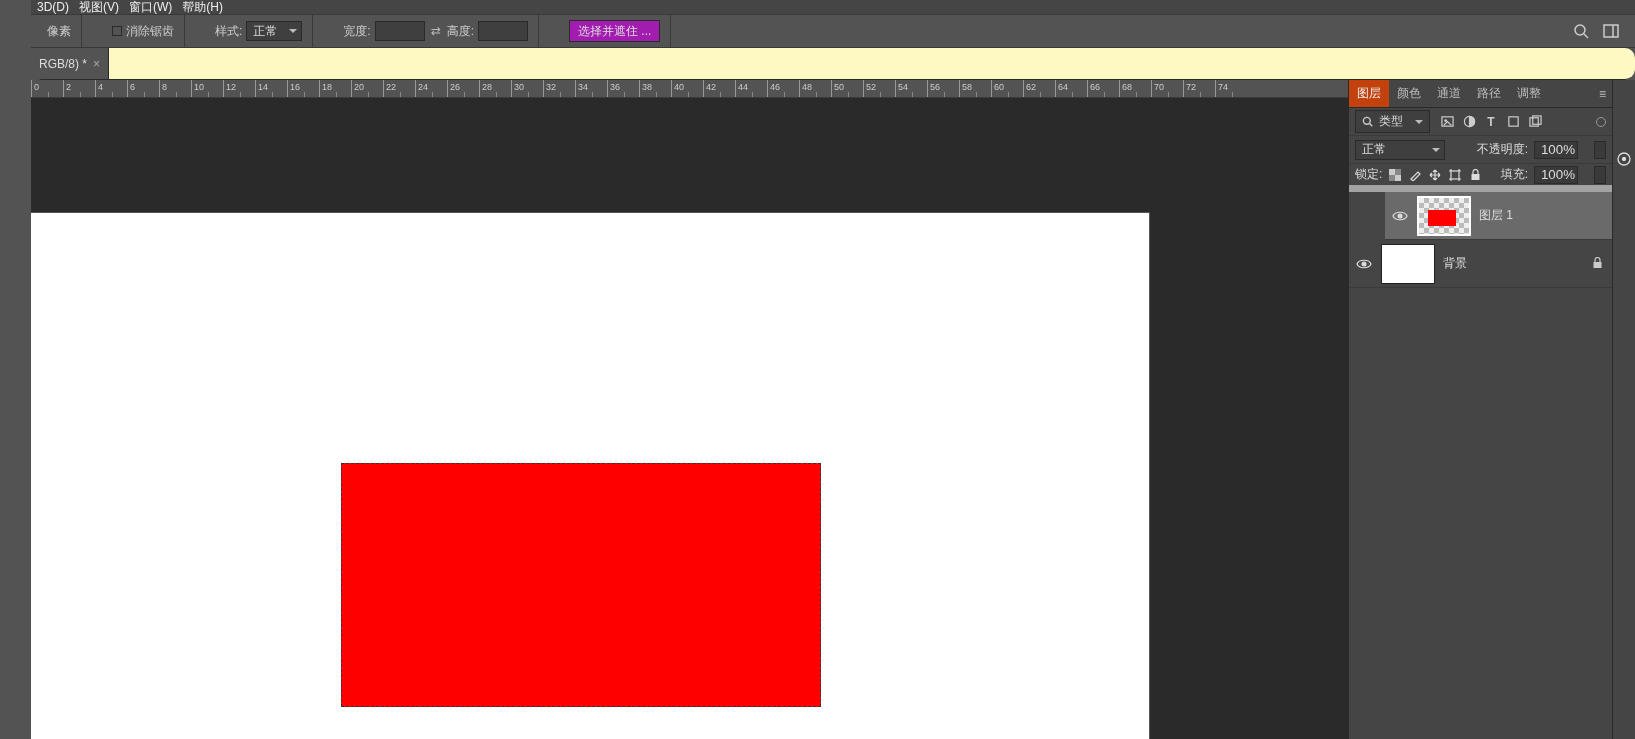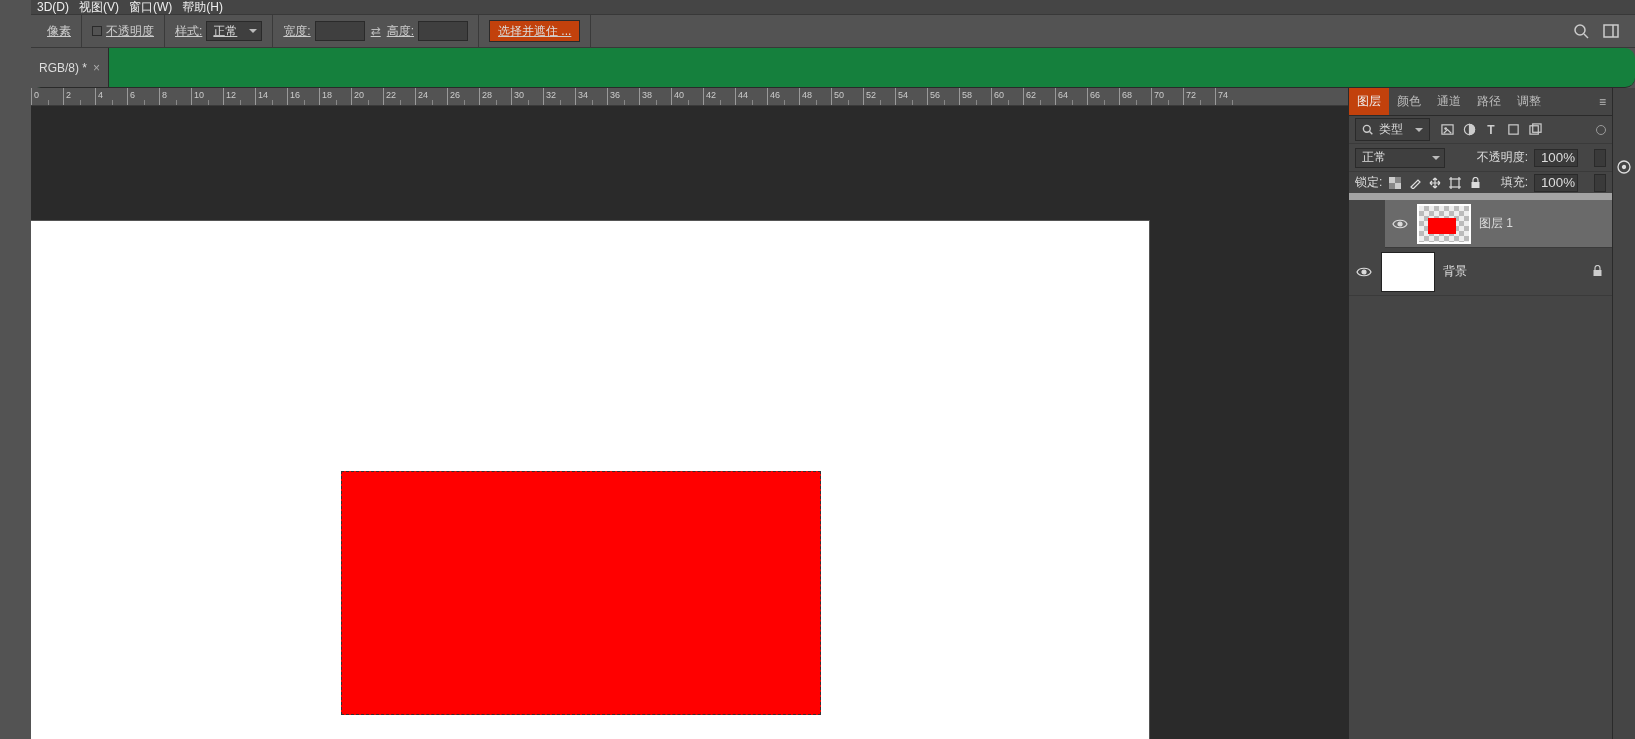--- a/index.html
+++ b/index.html
@@ -4,35 +4,35 @@
 <style>
   * { box-sizing: border-box; margin: 0; padding: 0; }
   html, body { width: 1635px; height: 739px; overflow: hidden; font-family: "Microsoft YaHei", Arial, sans-serif; font-size: 12px; color: #ddd; background: #535353; }
   .app { display: flex; flex-direction: column; width: 100%; height: 100%; padding-left: 31px; }
 
   
   .menu-bar { height: 14px; background: #454545; display: flex; align-items: center; padding-left: 6px; gap: 10px; color:#eee; }
   .menu-bar span { font-size: 12px; }
 
   
-  .options-bar { height: 34px; background: #535353; border-top: 1px solid #383838; border-bottom: 1px solid #383838; display:flex; align-items:center; padding: 0 6px; gap:0; color:#ccc;text-decoration:underline; }
+  .options-bar { height: 34px; background: #535353; border-top: 1px solid #383838; border-bottom: 1px solid #383838; display:flex; align-items:center; padding: 0 6px; gap:20px; color:#ccc; }
   .opt-seg { display:flex; align-items:center; gap:4px; border-right:1px solid #3a3a3a; padding:0 10px; height:100%; }
   .opt-seg:last-child { border-right:none; }
   .opt-label { font-size:12px; color:#ccc; }
   .opt-check { width:10px; height:10px; border:1px solid #2a2a2a; background:#535353; }
   .opt-select { background:#3f3f3f; color:#ddd; border:1px solid #2a2a2a; height:20px; padding:0 14px 0 6px; min-width:56px; display:inline-flex; align-items:center; position:relative; }
   .opt-select::after { content:""; position:absolute; right:4px; top:7px; width:0; height:0; border-left:4px solid transparent; border-right:4px solid transparent; border-top:4px solid #bbb; }
   .opt-input { background:#3f3f3f; color:#ddd; border:1px solid #2a2a2a; height:20px; width:50px; padding:0 4px; }
   .opt-swap { width:14px; height:14px; color:#bbb; display:inline-flex; align-items:center; justify-content:center; }
-  .opt-button { background:#c2410c; color:#ddd; border:1px solid #2a2a2a; padding:2px 8px; height:22px; display:flex; align-items:center; }
+  .opt-button { background:#a21caf; color:#ddd; border:1px solid #2a2a2a; padding:2px 8px; height:22px; display:flex; align-items:center; }
   .options-right { margin-left:auto; display:flex; align-items:center; gap:10px; padding-right:8px; }
   .right-icon { width:20px; height:20px; display:flex; align-items:center; justify-content:center; color:#ccc; }
 
   
-  .tab-bar { height: 40px; background:#15803d; border-bottom:1px solid #2a2a2a; display:flex;border-radius:10px; }
+  .tab-bar { height: 32px; background:#fef9c3; border-bottom:1px solid #2a2a2a; display:flex;border-radius:10px; }
   .doc-tab { background:#535353; height:100%; display:flex; align-items:center; padding:0 8px; gap:6px; color:#ddd; border-right:1px solid #2a2a2a; }
   .doc-tab .x { color:#aaa; font-size:12px; }
 
   
   .main { display:flex; flex:1; min-height:0; position:relative; }
   .canvas-area { flex:1; background:#2a2a2a; position:relative; overflow:hidden; }
   .ruler-h { position:absolute; top:0; left:0; right:0; height:18px; background:#535353; color:#ccc; font-size:9px; overflow:hidden; white-space:nowrap; border-bottom:1px solid #3a3a3a; }
   .ruler-h .tick { display:inline-block; position:relative; width:32px; height:18px; border-left:1px solid #999; }
   .ruler-h .tick span { position:absolute; left:2px; top:2px; }
   .ruler-h .tick::after { content:""; position:absolute; left:16px; bottom:0; width:1px; height:6px; background:#888; }
@@ -91,21 +91,21 @@
     <span>窗口(W)</span>
     <span>帮助(H)</span>
   </div>
 
   <div class="options-bar">
     <div class="opt-seg">
       <span class="opt-label">像素</span>
     </div>
     <div class="opt-seg">
       <span class="opt-check"></span>
-      <span class="opt-label">不透明度</span>
+      <span class="opt-label">消除锯齿</span>
     </div>
     <div class="opt-seg">
       <span class="opt-label">样式:</span>
       <span class="opt-select">正常</span>
     </div>
     <div class="opt-seg">
       <span class="opt-label">宽度:</span>
       <input class="opt-input" style="">
       <span class="opt-swap">⇄</span>
       <span class="opt-label">高度:</span>

